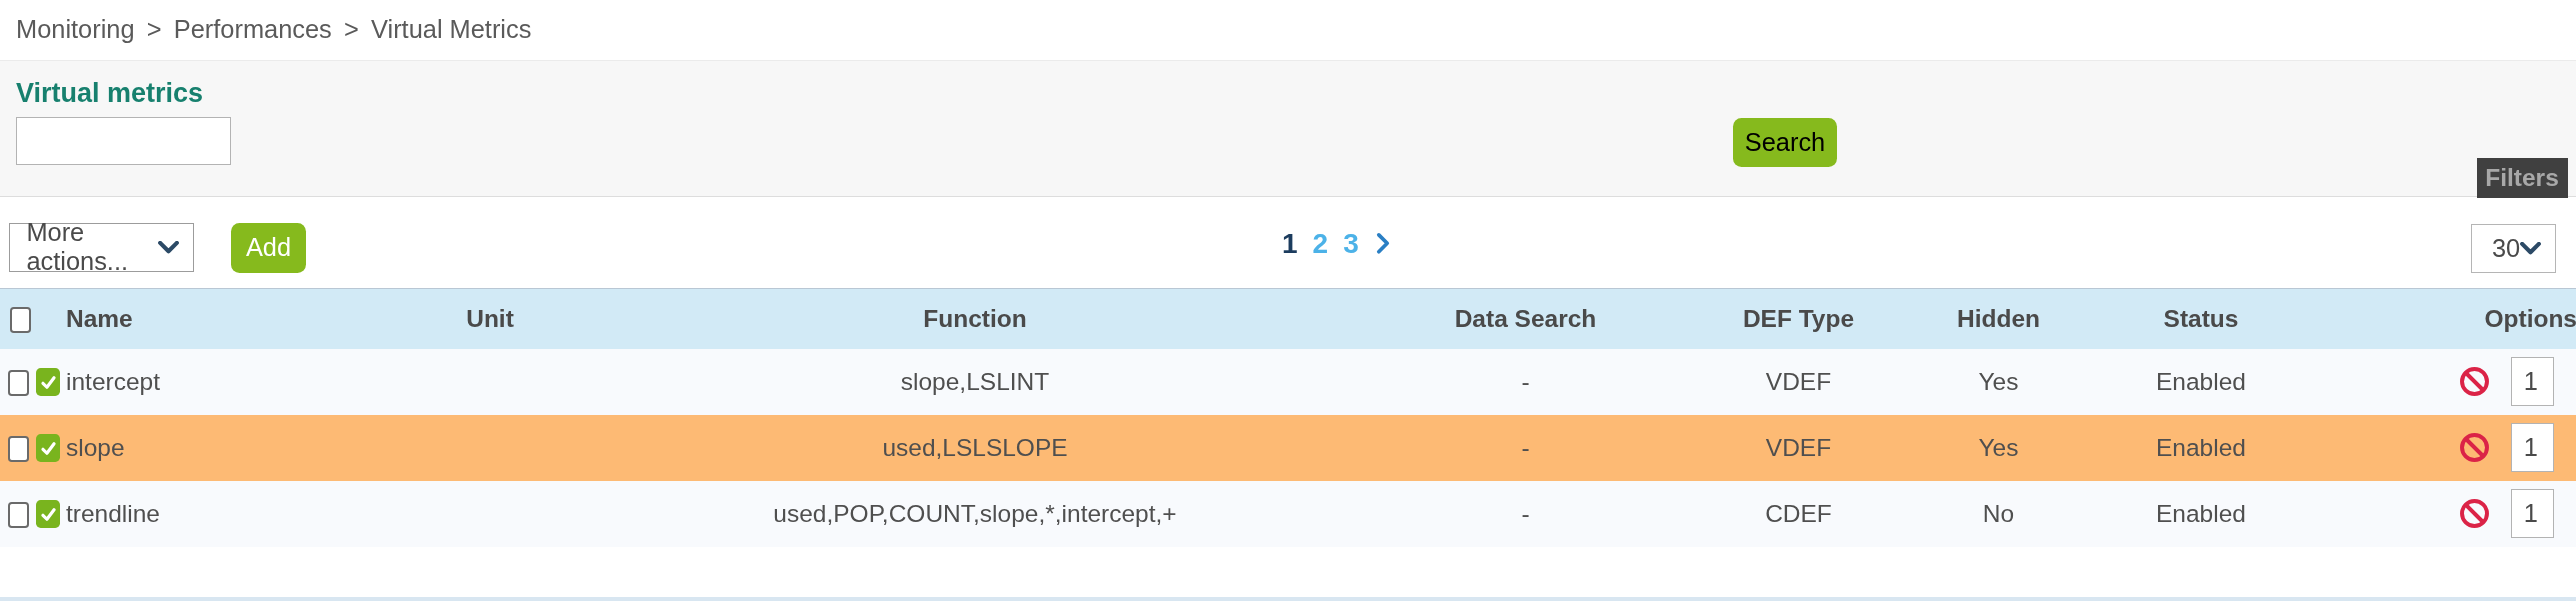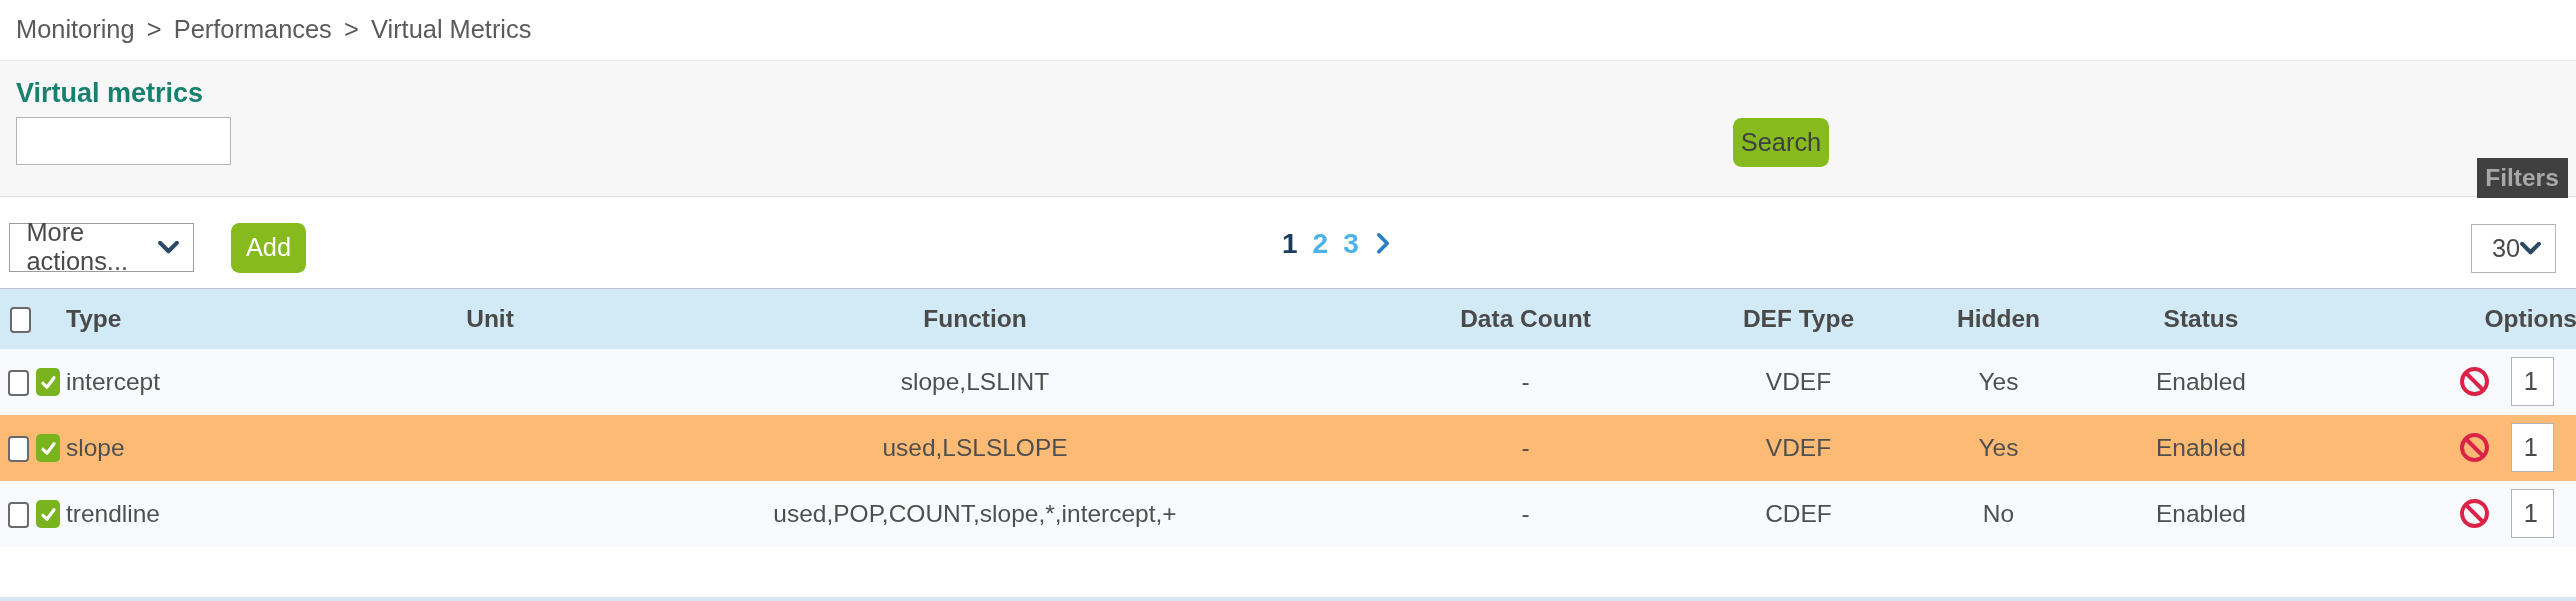--- a/index.html
+++ b/index.html
@@ -29,22 +29,22 @@
   .panel-title {
     position: absolute; left: 16px; top: 17px;
     font-size: 27px; font-weight: bold; color: #17806e;
   }
   .search-input {
     position: absolute; left: 16px; top: 56px; width: 215px; height: 48px;
     border: 1.9px solid #b3b3b3; background: #fff; font-size: 24.5px;
     padding: 0 9.4px; outline: none;
   }
   .search-btn {
-    position: absolute; left: 1733px; top: 57px; width: 96px; height: 49px;
-    background: #86ba1d; color: #404040; font-size: 25.4px; border: none;
+    position: absolute; left: 1733px; top: 57px; width: 104px; height: 49px;
+    background: #86ba1d; color: #000000; font-size: 25.4px; border: none;
     border-radius: 8.5px; cursor: pointer; font-family: "Liberation Sans", sans-serif;
   }
   .filters-tab {
     position: absolute; right: 8.5px; bottom: -1.9px; width: 91px; height: 40px;
     background: #404040; color: #a8a8a8; font-weight: bold; font-size: 24.5px;
     display: flex; align-items: center; justify-content: center; cursor: pointer;
   }
 
   
   .toolbar { position: absolute; top: 199px; left: 0; right: 0; height: 89px; background: #fff; }
@@ -176,24 +176,24 @@
       <col style="width:395px">
       <col style="width:151px">
       <col style="width:249px">
     <col style="width:156px">
       <col style="width:298px">
   </colgroup>
   <tbody>
       <tr class="head-row">
     <th><span class="cbx"></span></th>
     <th></th>
-    <th class="th-name">Type</th>
+    <th class="th-name">Name</th>
     <th class="th-center">Unit</th>
     <th class="th-center">Function</th>
-    <th class="th-center">Data Count</th>
+    <th class="th-center">Data Search</th>
     <th class="th-center">DEF Type</th>
     <th class="th-center">Hidden</th>
     <th class="th-center">Status</th>
     <th class="th-options">Options</th>
   </tr>
 
   <tr class="data-row odd">
     <td><span class="cbx"></span></td>
     <td><span class="green-check">
             <svg width="19" height="19" viewBox="0 0 24 24">

